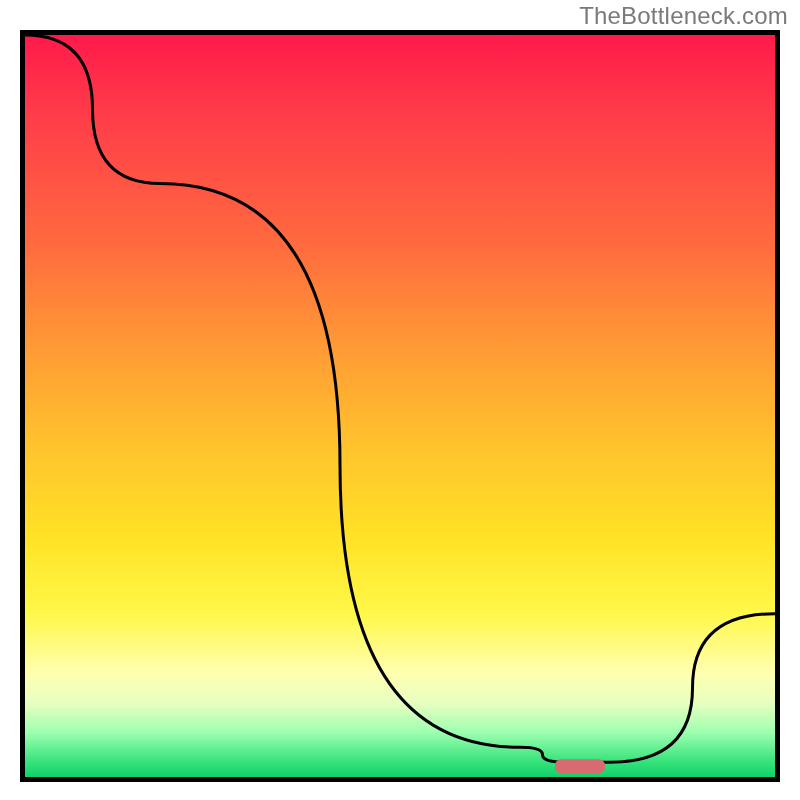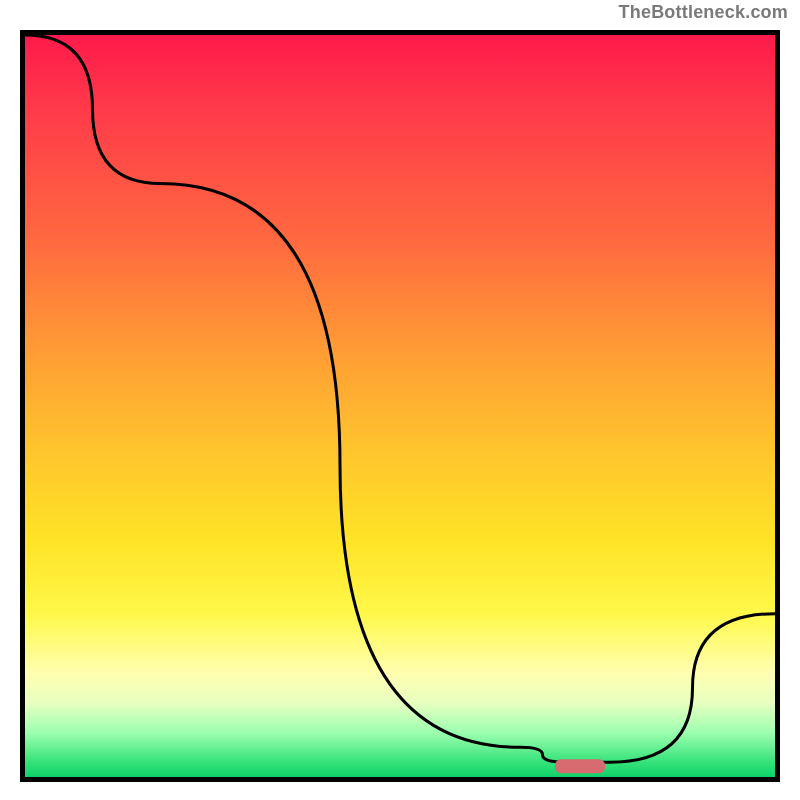--- a/index.html
+++ b/index.html
@@ -12,22 +12,22 @@
   }
   .container {
     position: relative;
     width: 800px;
     height: 800px;
   }
   .watermark {
     position: absolute;
     top: 2px;
     right: 12px;
-    font-size: 18px;
-    font-weight: bold;
+    font-size: 24px;
+    font-weight: normal;
     color: #7a7a7a;
     letter-spacing: 0.2px;
   }
   .plot-frame {
     position: absolute;
     left: 20px;
     top: 30px;
     width: 760px;
     height: 752px;
     border: 5px solid #000;

